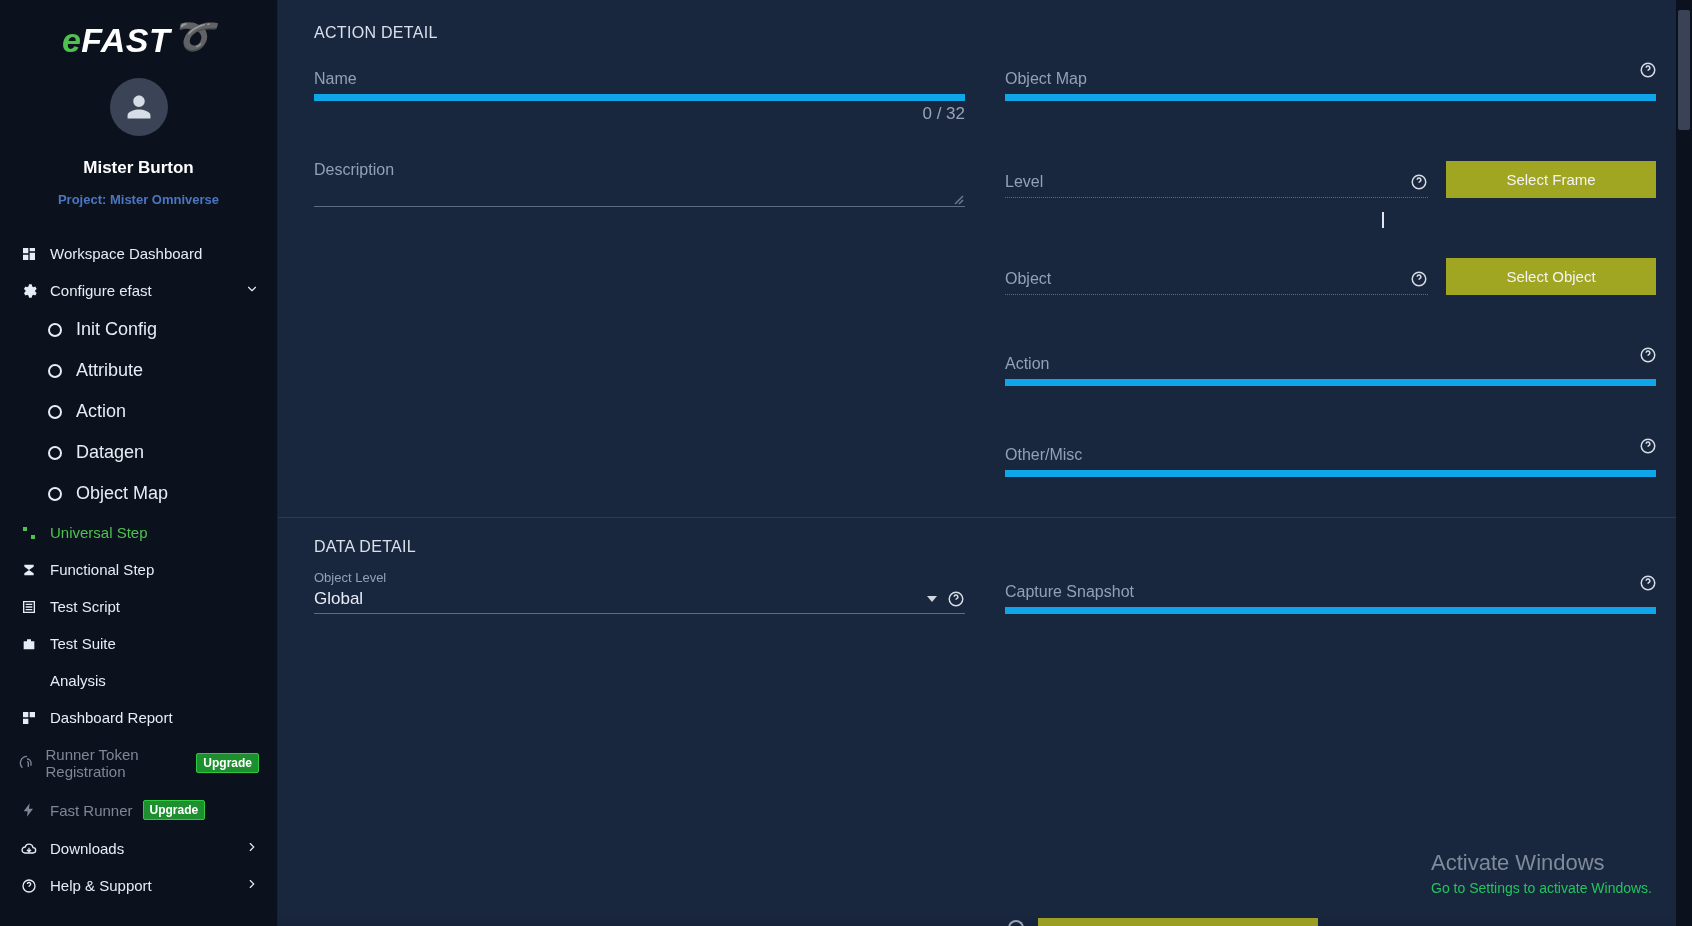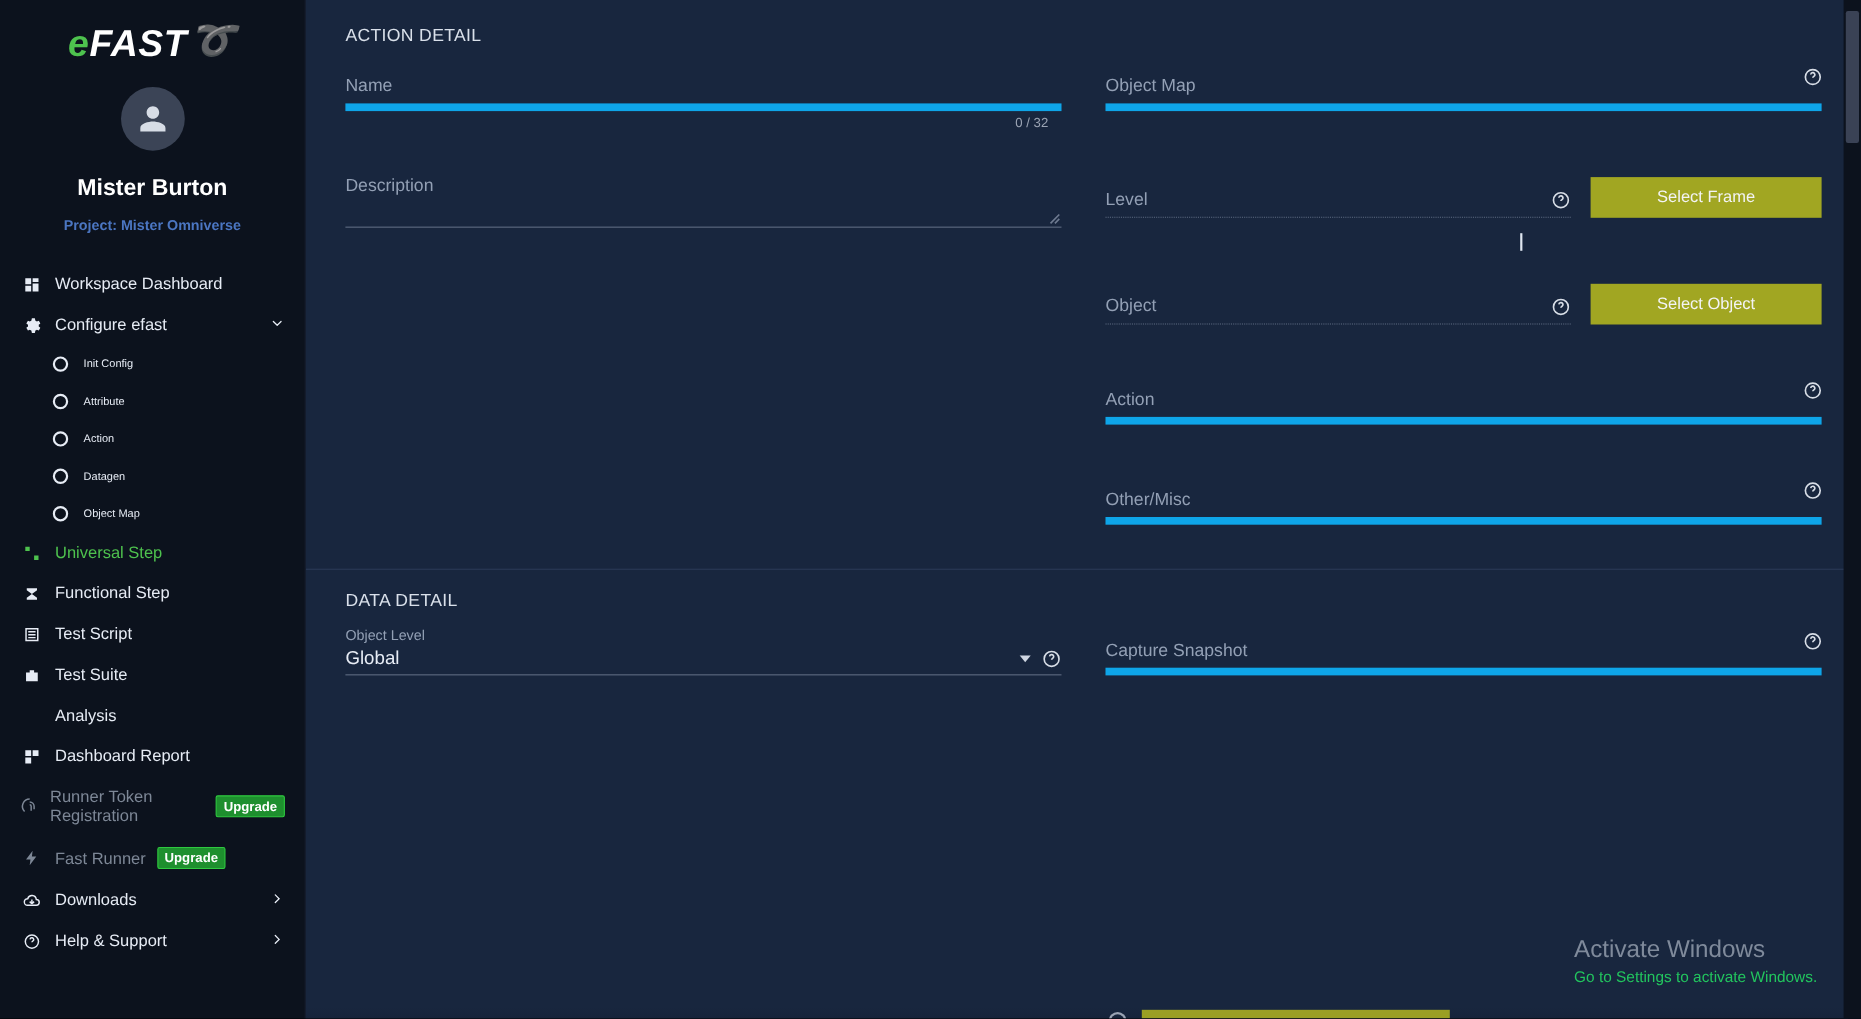--- a/index.html
+++ b/index.html
@@ -7,25 +7,25 @@
   body { display: flex; }
   
   .sidebar { width: 278px; background: #0c121d; height: 100%; display: flex; flex-direction: column; position: relative; border-right: 1px solid #1a2030; }
   .logo-area { display:flex; justify-content:center; padding: 20px 0 8px; }
   .logo { font-size: 34px; font-weight: 800; font-style: italic; color: #fff; letter-spacing: 0.5px; display:flex; align-items:center; }
   .logo .e { color:#4ec24e; font-style: italic; }
   .logo .swoosh { color:#4ec24e; margin-left: 2px; position:relative; top:-4px; }
   .avatar-wrap { display:flex; flex-direction:column; align-items:center; margin-top: 10px; }
   .avatar { width:58px; height:58px; border-radius:50%; background:#3b4456; display:flex; align-items:center; justify-content:center; }
   .avatar svg { width:28px; height:28px; fill:#d7dde6; }
-  .username { margin-top: 22px; font-weight:700; color:#fff; font-size: 21px; text-align:center; }
+  .username { margin-top: 22px; font-weight:700; color:#fff; font-size: 17px; text-align:center; }
   .project { margin-top: 14px; color:#4b76c2; font-size: 13px; font-weight:600; text-align:center; }
   .nav { margin-top: 28px; display:flex; flex-direction:column; }
   .nav-item { display:flex; align-items:center; padding: 10px 18px; font-size: 15px; color:#e7ecf5; cursor:pointer; position:relative; }
-  .nav-item.sub { padding-left: 44px; font-size:10px; color:#e7ecf5; }
+  .nav-item.sub { padding-left: 44px; font-size:18px; color:#e7ecf5; }
   .nav-item .ico { width:22px; display:flex; align-items:center; justify-content:center; margin-right:10px; }
   .nav-item.sub .ico { width:22px; margin-right:10px; }
   .nav-item.parent .chev { position:absolute; right:18px; }
   .nav-item.active { color:#4ec24e; }
   .nav-item.active .ico { color:#4ec24e; }
   .nav-item.muted { color:#7d8796; }
   .badge { margin-left: 10px; background:#1e8f2e; border:1px solid #2ec93f; color:#fff; font-size:12px; padding:2px 6px; border-radius:2px; font-weight:600; }
   .nav-item .right-chev { position:absolute; right:18px; }
   .radio { width:14px; height:14px; border-radius:50%; border:2px solid #e7ecf5; display:inline-block; }
   
@@ -33,21 +33,21 @@
   .scrollbar-r { position:absolute; right:0; top:0; width:16px; height:100%; background:#0c121d; }
   .scrollbar-r .thumb { position:absolute; top:10px; left:2px; width:12px; height:120px; background:#3a4255; border-radius:2px; }
   .content { padding: 24px 36px 0 36px; height:100%; overflow:hidden; }
   .section-title { font-size:16px; letter-spacing:0.3px; color:#d9e0ea; font-weight:400; margin-bottom: 28px; }
   .grid2 { display:grid; grid-template-columns: 1fr 1fr; column-gap: 40px; }
   .field { position:relative; margin-bottom: 60px; }
   .field.underline { border-bottom:7px solid #0ea5e9; }
   .field-label { color:#93a0b5; font-size:16px; display:block; padding-bottom:6px; }
   .help { position:absolute; right:-2px; top:-10px; width:20px; height:20px; color:#d7dde6; display:flex; align-items:center; justify-content:center; }
   .help svg { width:18px; height:18px; stroke:#d7dde6; }
-  .counter { position:absolute; right:12px; top: 34px; font-size:12px; color:#9aa3b3; }
+  .counter { position:absolute; right:0; top: 34px; font-size:17px; color:#9aa3b3; }
   .textarea { border-bottom:1px solid #5e6c82; min-height: 46px; position:relative; }
   .textarea .resize { position:absolute; right:0; bottom:2px; width:12px; height:12px; color:#6e7a90; }
   .btn { background:#a9ad21; color:#fff; font-size:15px; padding:10px 18px; border:none; min-width:210px; text-align:center; cursor:pointer; opacity:0.95; }
   .field.withbtn { display:flex; align-items:flex-end; gap: 18px; margin-bottom:60px; }
   .field.withbtn .input-wrap { flex:1; border-bottom:1px dotted #5e6c82; position:relative; }
   .field.withbtn .input-wrap .help-inline { position:absolute; right:0; bottom:6px; }
   .divider { height:1px; background:#2b3a56; margin: 0 -36px 20px -36px; }
   .data-row { display:grid; grid-template-columns: 1fr 1fr; column-gap: 40px; align-items:end; }
   .select-field { position:relative; border-bottom:1px solid #5e6c82; }
   .select-field .mini-label { color:#93a0b5; font-size:13px; display:block; margin-bottom:4px; }

